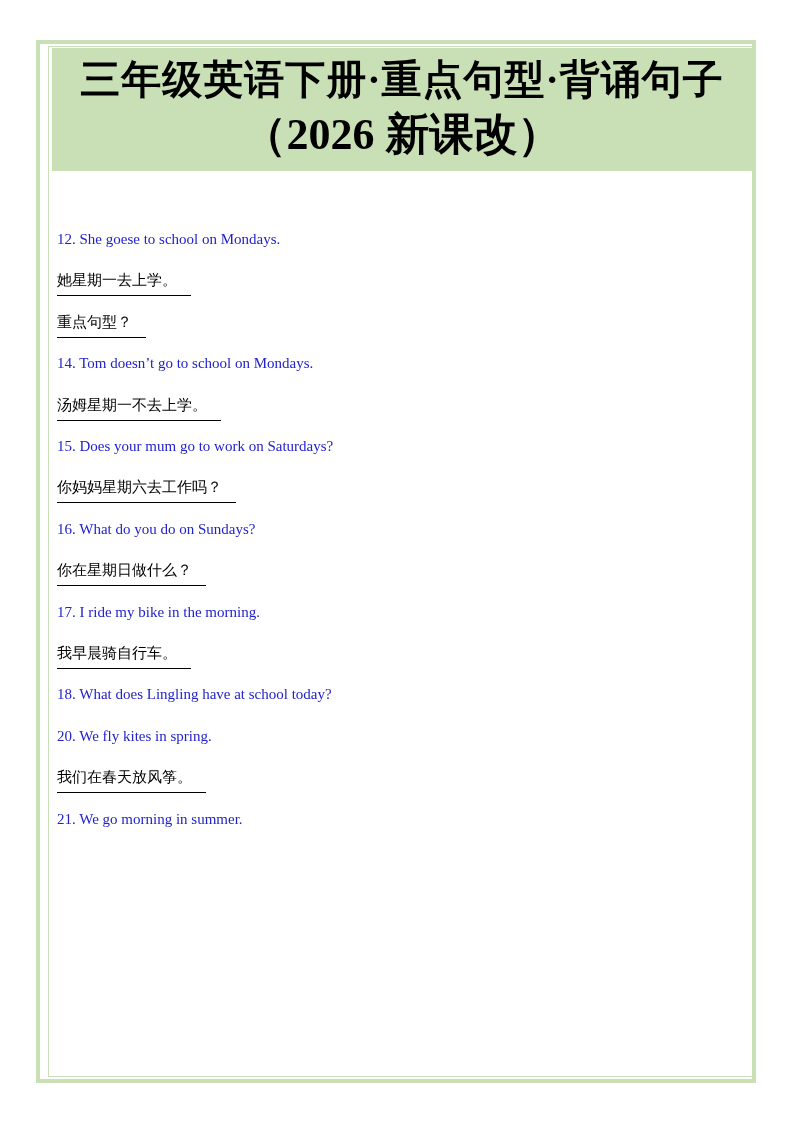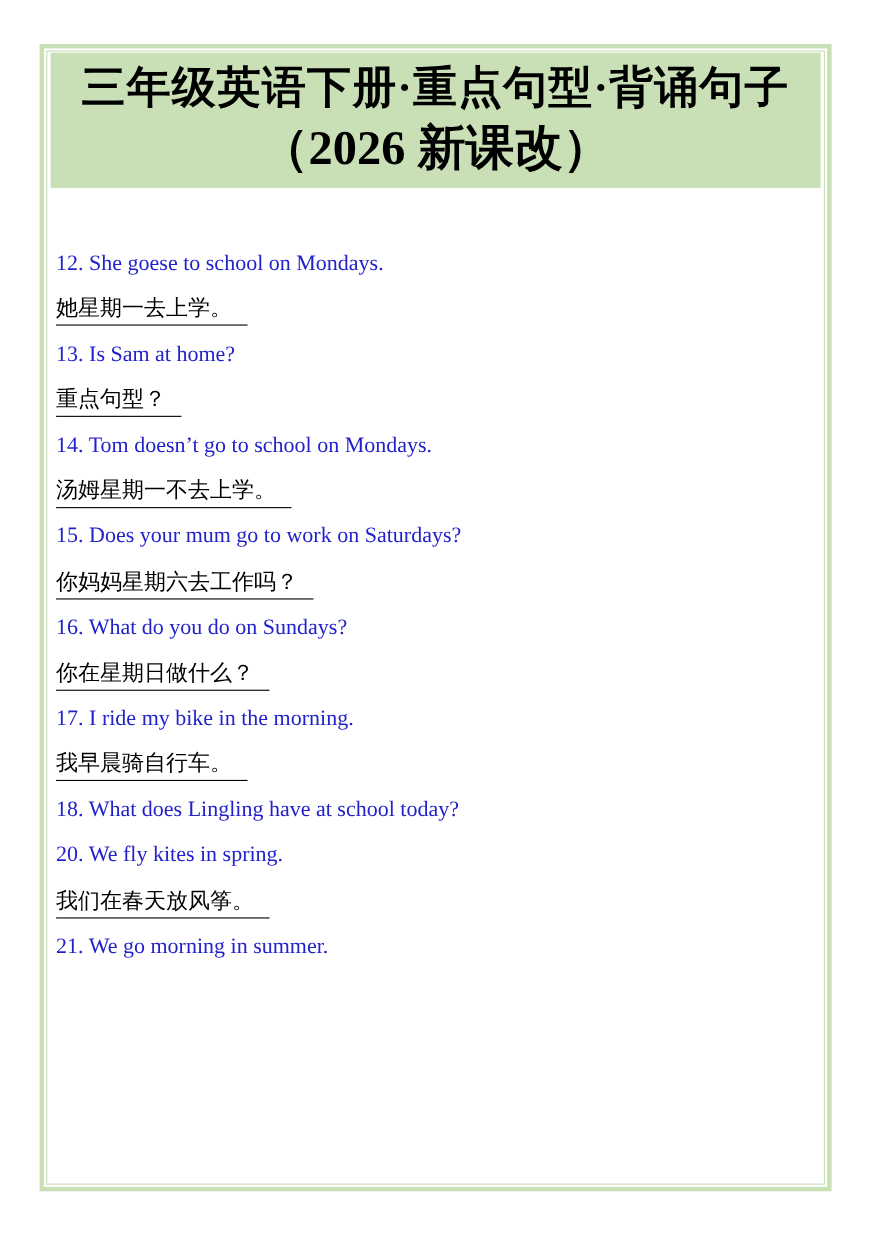--- a/index.html
+++ b/index.html
@@ -16,20 +16,21 @@
     width: 720px; height: 1043px;
     border: 4px solid #c9dfb6;
     padding: 2px;
     background: #ffffff;
   }
   .frame-inner {
     width: 100%; height: 100%;
     border: 1px solid #c9dfb6;
     padding: 1px 2px;
     overflow: hidden;
+    margin-left: 6px;
   }
   .header-box {
     background: #c9dfb6;
     height: 123px;
     margin: 0 1px;
     text-align: center;
     color: #000000;
     font-weight: bold;
   }
   .title-line1 {
@@ -41,21 +42,21 @@
   }
   .title-line2 {
     font-size: 44px;
     line-height: 54px;
   }
   .content {
     margin-top: 48px;
     padding-left: 6px;
   }
   .content p {
-    font-size: 20px;
+    font-size: 15px;
     line-height: 41.4px;
     white-space: nowrap;
   }
   .en { color: #2222cc; }
   .cn { color: #000000; font-size: 22.5px; }
   .cn .underlined {
     display: inline-block;
     border-bottom: 1.5px solid #000000;
     padding-right: 14px;
     line-height: 29px;
@@ -73,21 +74,20 @@
     </div>
 
     <div class="content">
 
       <div>
         <p class="en"><span>12.</span> <span>She goese to school on Mondays.</span></p>
         <p class="cn"><span class="underlined">她星期一去上学。</span></p>
       </div>
 
       <div>
-        <p class="en"><span>13.</span> <span>Is Sam at home?</span></p>
         <p class="cn"><span class="underlined">重点句型？</span></p>
       </div>
 
       <div>
         <p class="en"><span>14.</span> <span>Tom doesn’t go to school on Mondays.</span></p>
         <p class="cn"><span class="underlined">汤姆星期一不去上学。</span></p>
       </div>
 
       <div>
         <p class="en"><span>15.</span> <span>Does your mum go to work on Saturdays?</span></p>

